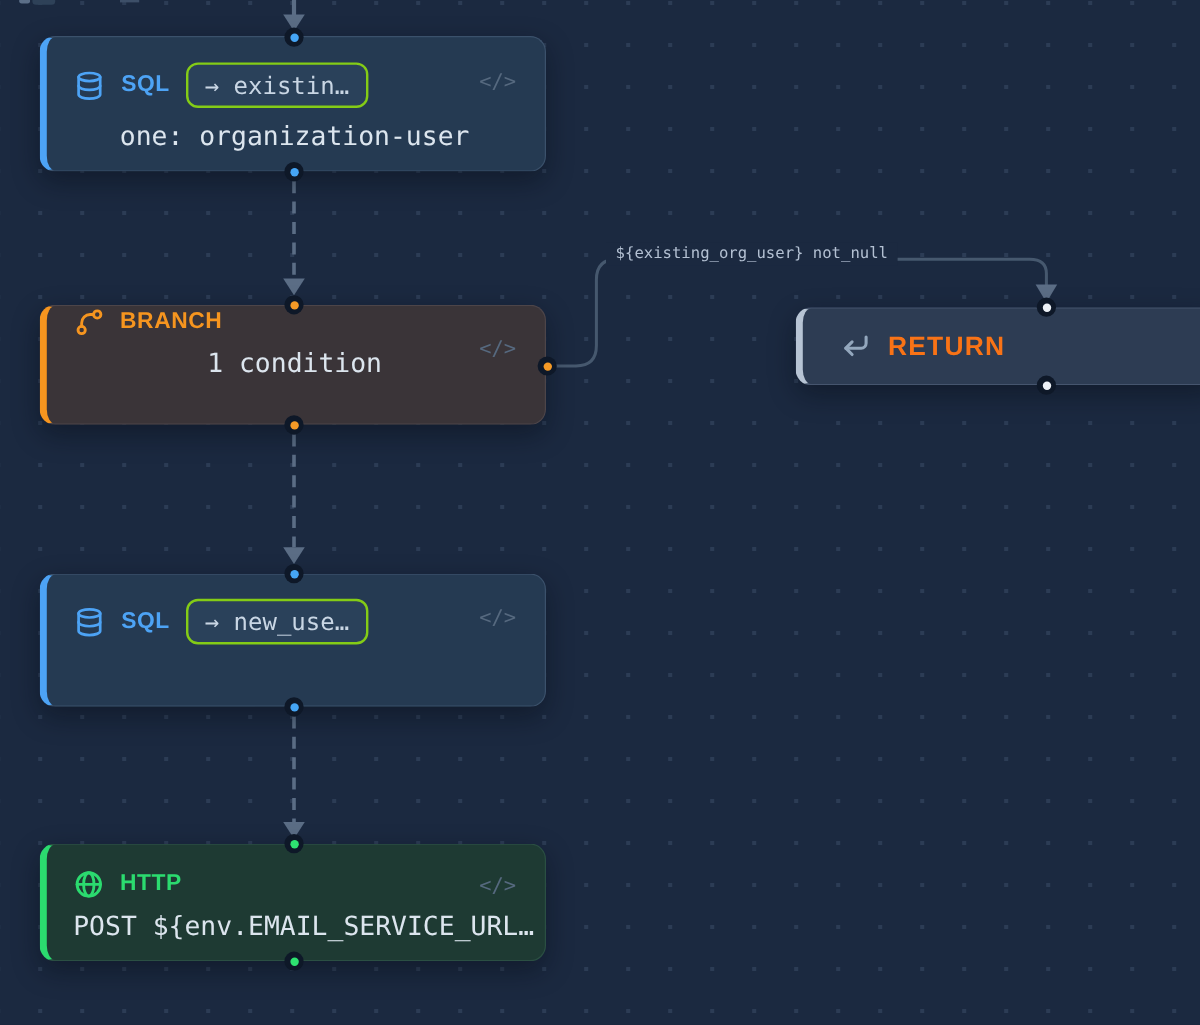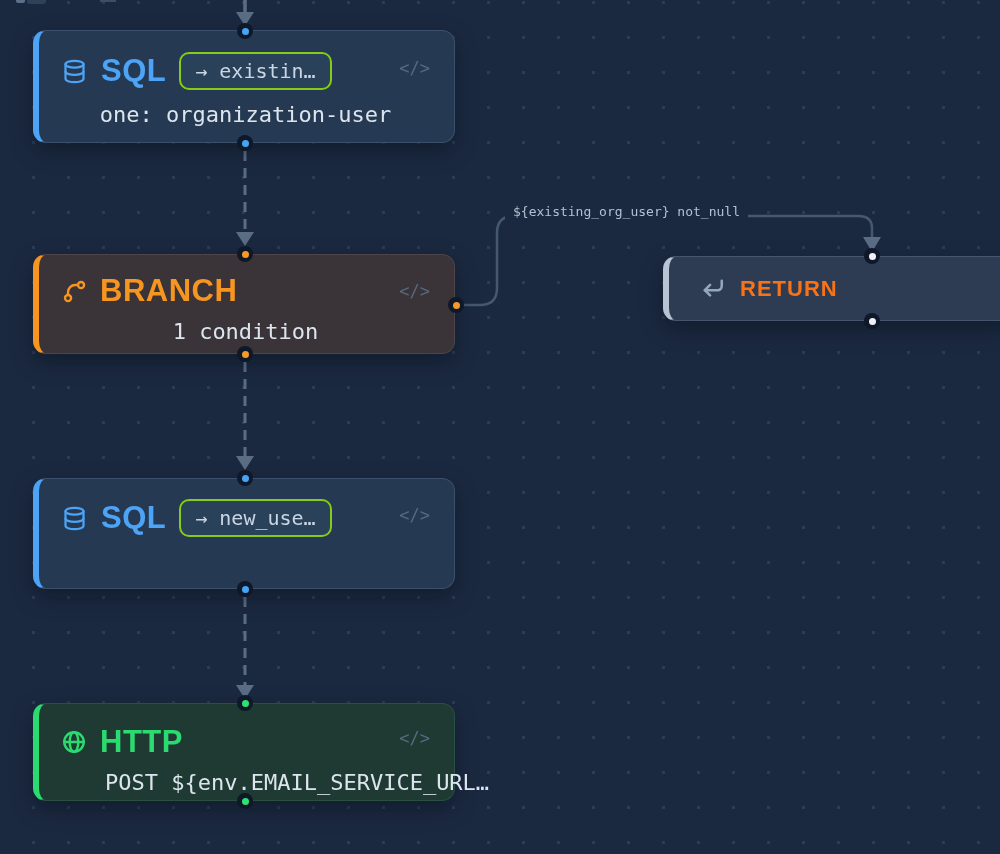--- a/index.html
+++ b/index.html
@@ -26,21 +26,21 @@
     border-radius:13px; z-index:2;
     box-shadow:0 8px 22px rgba(4,9,18,0.40);
     padding:0 24px 0 22px;
   }
   .node-sql    { background:#253a52; border:1px solid #3b516b; border-left:6px solid #4da3f5; }
   .node-branch { background:#3a3438; border:1px solid #4d4549; border-left:6px solid #f6951f; }
   .node-http   { background:#1e3a33; border:1px solid #2b4f43; border-left:6px solid #2bdb6f; }
   .node-return { background:#2d3c53; border:1px solid #46556e; border-left:6px solid #b7c4d4; }
 
   .node-header { display:flex; align-items:center; gap:13px; }
-  .node-label  { font-weight:bold; font-size:31px; letter-spacing:0.5px; }
+  .node-label  { font-weight:bold; font-size:19px; letter-spacing:0.5px; }
   .lbl-sql    { color:#4da3f5; }
   .lbl-branch { color:#f6951f; }
   .lbl-http   { color:#2bdb6f; }
   .lbl-return { color:#f97316; font-size:22px; letter-spacing:1px; }
 
   .badge {
     display:inline-flex; align-items:center; height:34px; padding:0 14px;
     border:2px solid #84cc16; border-radius:10px;
     background:rgba(90,130,170,0.10);
     font-family:"DejaVu Sans Mono", monospace;
@@ -117,21 +117,21 @@
         <path d="M4 12c0 1.7 3.6 3 8 3s8-1.3 8-3"></path>
       </svg>
       <span class="node-label lbl-sql">SQL</span>
       <span class="badge">→ existin…</span>
     </div>
     <div class="node-body" style="margin-top:14px;">one: organization-user</div>
     <button class="code-btn" style="top:27px;">&lt;/&gt;</button>
   </div>
 
   <div class="node node-branch" style="top:254px; height:100px;">
-    <div class="node-header" style="padding-top:18px;">
+    <div class="node-header" style="">
       <svg class="icon" width="26" height="26" viewBox="0 0 24 24" fill="none" stroke="#f6951f" stroke-width="2.2" stroke-linecap="round">
         <circle cx="6.5" cy="18.5" r="2.8"></circle>
         <circle cx="18.5" cy="6.5" r="2.8"></circle>
         <path d="M6.5 15.7V13c0-3.6 2.9-6.5 6.5-6.5h2.7"></path>
       </svg>
       <span class="node-label lbl-branch">BRANCH</span>
     </div>
     <div class="node-body" style="margin-top:12px;">1 condition</div>
     <button class="code-btn" style="top:26px;">&lt;/&gt;</button>
   </div>
@@ -151,21 +151,21 @@
 
   <div class="node node-http" style="top:703px; height:98px;">
     <div class="node-header" style="padding-top:20px;">
       <svg class="icon" width="26" height="26" viewBox="0 0 24 24" fill="none" stroke="#2bdb6f" stroke-width="2.2" stroke-linecap="round">
         <circle cx="12" cy="12" r="9"></circle>
         <path d="M3 12h18"></path>
         <ellipse cx="12" cy="12" rx="4" ry="9"></ellipse>
       </svg>
       <span class="node-label lbl-http">HTTP</span>
     </div>
-    <div class="node-body" style="margin-top:12px;margin-left:44px;">POST ${env.EMAIL_SERVICE_URL…</div>
+    <div class="node-body" style="margin-top:12px;">POST ${env.EMAIL_SERVICE_URL…</div>
     <button class="code-btn" style="top:24px;">&lt;/&gt;</button>
   </div>
 
   <div class="node node-return" style="left:663px; top:256px; width:352px; height:65px; display:flex; align-items:center; padding-left:30px;">
     <div class="node-header">
       <svg class="icon" width="28" height="28" viewBox="0 0 24 24" fill="none" stroke="#93a7bd" stroke-width="2.2" stroke-linecap="round" stroke-linejoin="round">
         <path d="M19.5 5v4.5a3.5 3.5 0 0 1-3.5 3.5H5"></path>
         <polyline points="9.5 8.5 5 13 9.5 17.5"></polyline>
       </svg>
       <span class="node-label lbl-return">RETURN</span>

